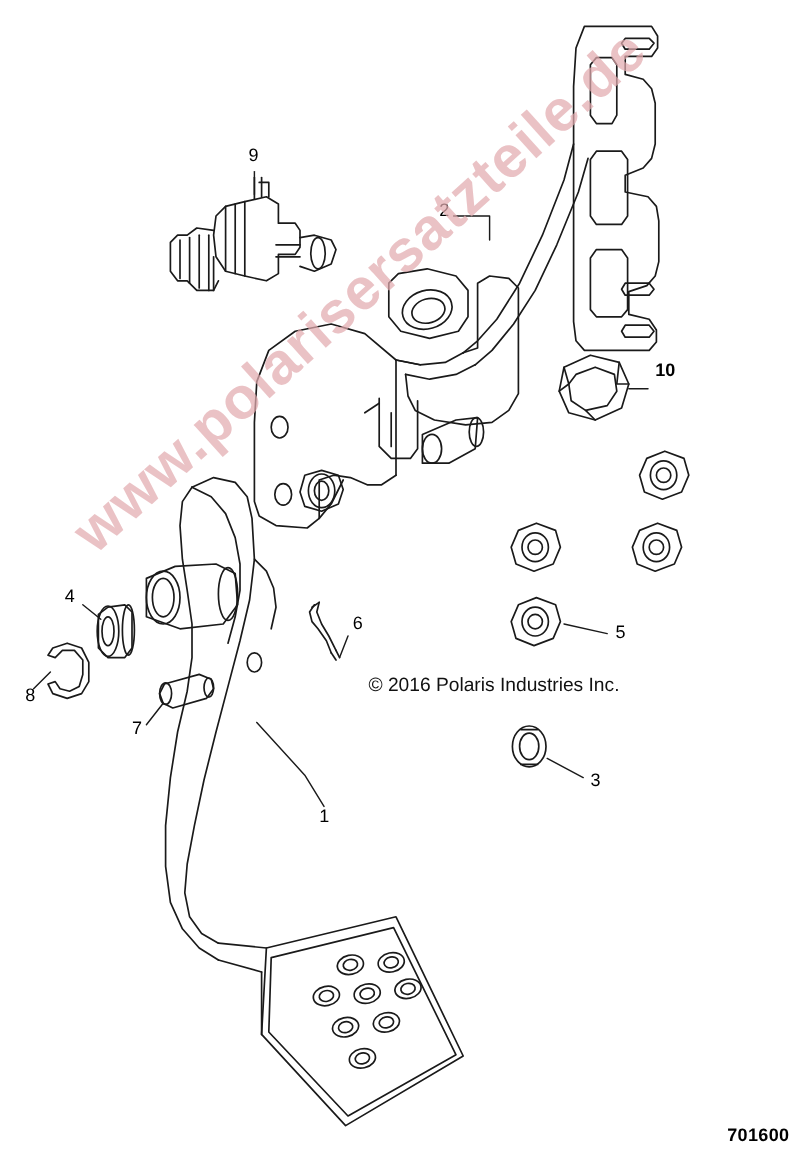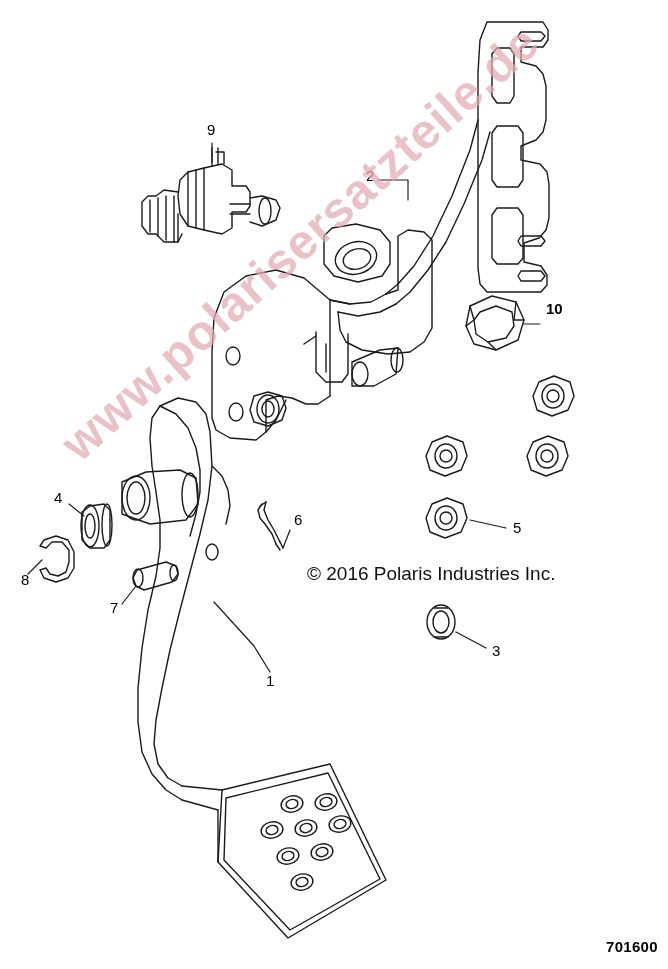--- a/index.html
+++ b/index.html
@@ -27,21 +27,21 @@
   .callout {
     position: absolute;
     font-family: "Liberation Sans", sans-serif;
     font-size: 15px;
     color: #000000;
     white-space: nowrap;
   }
   .copyright {
     position: absolute;
     font-family: "Liberation Sans", sans-serif;
-    font-size: 19px;
+    font-size: 16px;
     color: #111111;
     white-space: nowrap;
   }
   .partnum {
     position: absolute;
     font-family: "Liberation Sans", sans-serif;
     font-size: 15px;
     color: #000000;
     letter-spacing: 0.3px;
     font-weight: bold;

